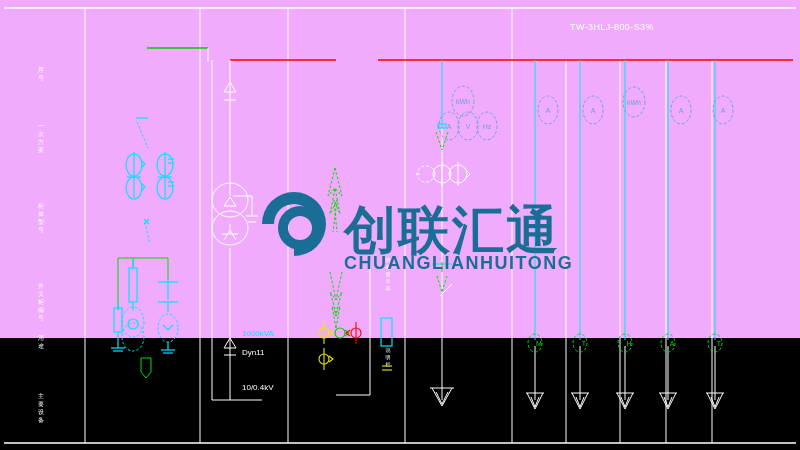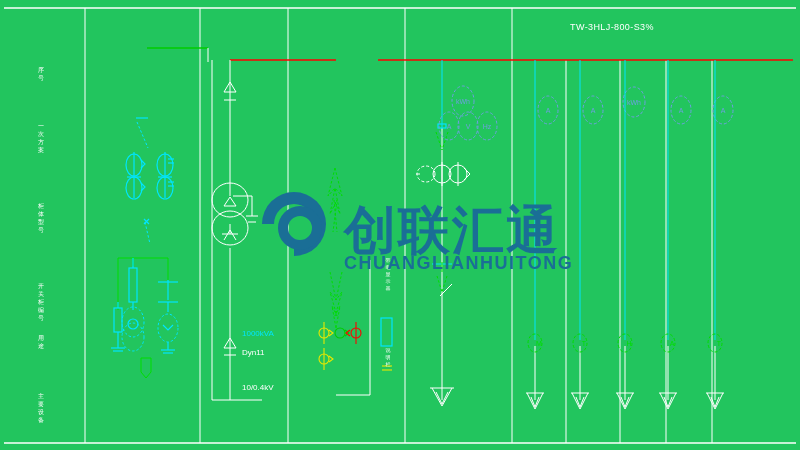--- a/index.html
+++ b/index.html
@@ -1,18 +1,18 @@
 <!DOCTYPE html>
 <html><head>
 <meta charset="utf-8">
 <style>
   html,body{margin:0;padding:0;background:#000;}
   body{width:800px;height:450px;overflow:hidden;
        font-family:"Liberation Sans","DejaVu Sans",sans-serif;}
-  #stage{position:relative;width:800px;height:450px;background:#22c55e;}
+  #stage{position:relative;width:800px;height:338px;background:#f0abfc;}
   #stage svg{position:absolute;left:0;top:0;}
   .wm{position:absolute;pointer-events:none;}
 </style>
 </head>
 <body>
 
 <div id="stage">
 
   <svg id="schematic" width="800" height="450">
     <defs>

